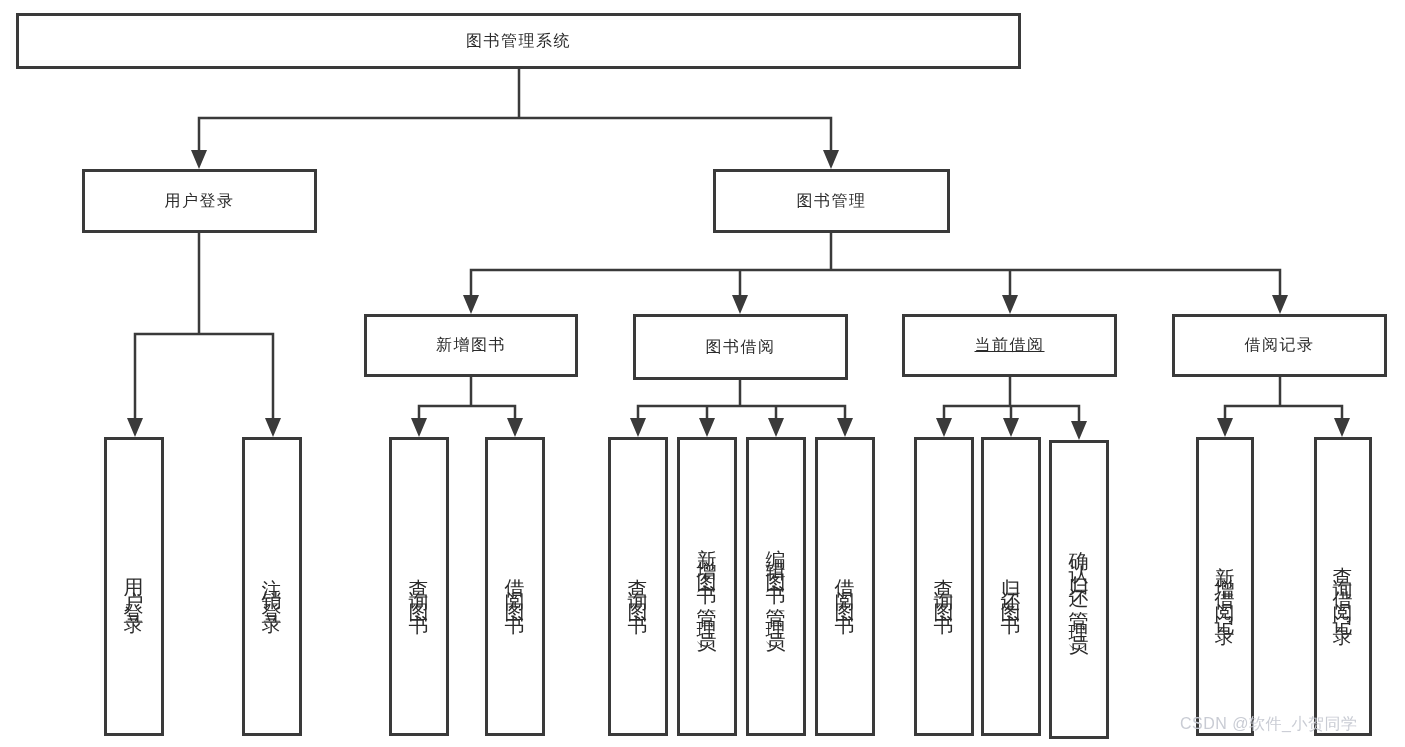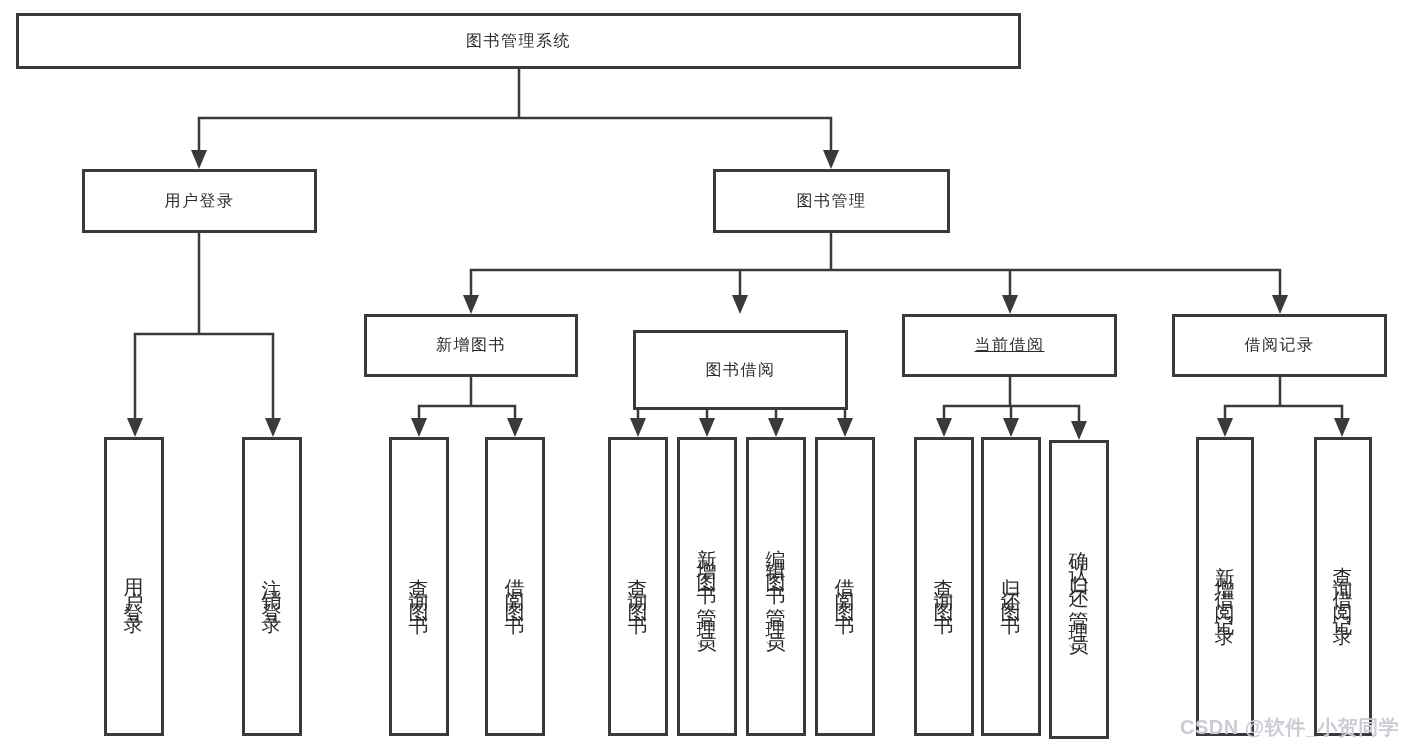--- a/index.html
+++ b/index.html
@@ -57,22 +57,22 @@
     line-height: 1;
     letter-spacing: 12px;
     white-space: nowrap;
     color: var(--text);
   }
 
   .watermark {
     position: absolute;
     left: 1180px;
     top: 714px;
-    font-size: 20px;
-    font-weight: 700;
+    font-size: 16px;
+    font-weight: 400;
     letter-spacing: 0.5px;
     color: var(--watermark);
     white-space: nowrap;
     z-index: 10;
   }
 </style>
 </head>
 <body>
 
 <div class="stage">
@@ -141,21 +141,21 @@
   <div class="box" style="left:82px; top:169px; width:235px; height:64px;">
     <span class="h-label">用户登录</span>
   </div>
   <div class="box" style="left:713px; top:169px; width:237px; height:64px;">
     <span class="h-label">图书管理</span>
   </div>
 
   <div class="box" style="left:364px; top:314px; width:214px; height:63px;">
     <span class="h-label">新增图书</span>
   </div>
-  <div class="box" style="left:633px; top:314px; width:215px; height:80px;margin-top:16px;">
+  <div class="box" style="left:633px; top:314px; width:215px; height:66px;">
     <span class="h-label">图书借阅</span>
   </div>
   <div class="box" style="left:902px; top:314px; width:215px; height:63px;text-decoration:underline;">
     <span class="h-label">当前借阅</span>
   </div>
   <div class="box" style="left:1172px; top:314px; width:215px; height:63px;">
     <span class="h-label">借阅记录</span>
   </div>
 
   <div class="box leaf" style="left:104px; width:60px;">

